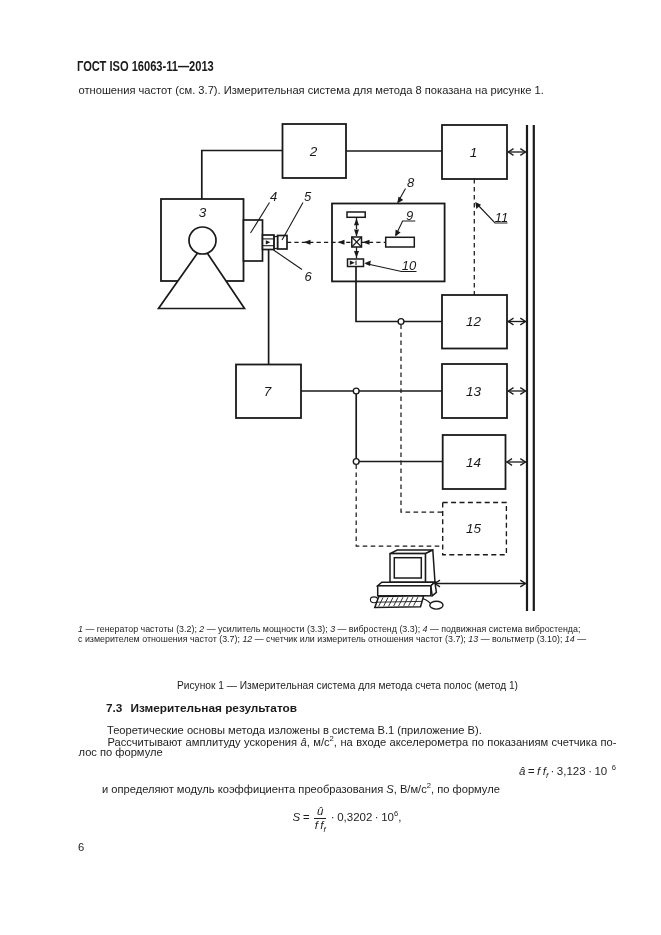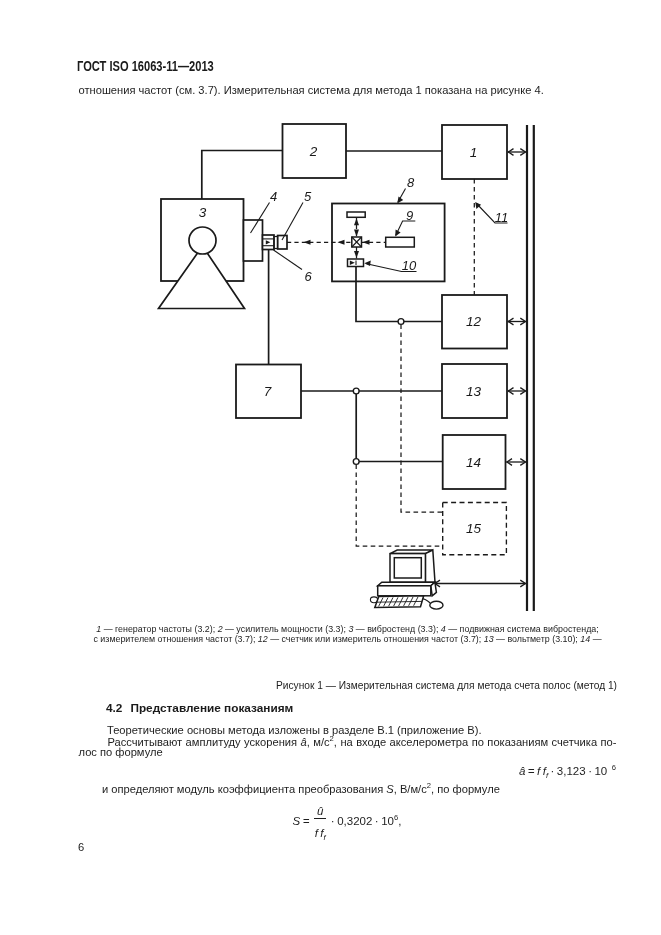--- a/index.html
+++ b/index.html
@@ -14,53 +14,53 @@
     transform-origin:0 0;line-height:14px;transform:scaleX(0.7935);
   }
   .body-text{
     font-size:11.15px;line-height:11.5px;color:#1e1e1e;
   }
   .intro{left:78.5px;top:85px;width:538px;}
   .jline{text-align:justify;text-align-last:justify;}
   .figure-svg{left:0;top:0;}
   .legend{
     left:78px;top:623.5px;width:539px;font-size:8.9px;line-height:10.2px;
-    text-align:center;color:#1e1e1e;
+    text-align:left;color:#1e1e1e;
   }
   .legend i{font-style:italic;}
   .fig-caption{
-    left:78px;top:680px;width:539px;text-align:right;font-size:10.2px;color:#1e1e1e;
+    left:78px;top:680px;width:539px;text-align:center;font-size:10.2px;color:#1e1e1e;
   }
   .sec-heading{
     left:106px;top:702px;font-size:11.8px;font-weight:bold;line-height:12px;
   }
   .sec-heading .htext{margin-left:8px;}
   .p1{left:107px;top:724.5px;width:510px;}
   .p2l1{left:78.5px;top:736.5px;width:538px;text-indent:29px;}
   .p2l2{left:78.5px;top:747.2px;width:538px;}
   .p3{left:73px;top:783.5px;width:538px;text-indent:29px;}
   .formula{font-size:11.5px;color:#1e1e1e;font-style:italic;word-spacing:-0.7px;}
   .f1{left:78px;top:764.5px;width:538px;text-align:right;}
   .f1 .exp{margin-left:4.5px;}
   .f2{left:78px;top:805px;width:538px;text-align:center;}
   sup,.exp{font-size:7.6px;vertical-align:super;line-height:0;}
   sub,.fsub{font-size:7.6px;vertical-align:sub;line-height:0;}
   .frac{display:inline-block;vertical-align:middle;text-align:center;margin:0 2px;}
   .frac .num{display:block;padding:0 3px 0px 3px;border-bottom:1.2px solid #1e1e1e;line-height:12.5px;}
-  .frac .den{display:block;line-height:12.5px;padding-top:8px;}
+  .frac .den{display:block;line-height:12.5px;padding-top:0px;}
   .page-number{left:78px;top:840.5px;font-size:11.2px;}
   .rm{font-style:normal;}
 </style>
 </head>
 <body>
 
 <div class="abs doc-header">ГОСТ ISO 16063-11—2013</div>
 
 <div class="abs intro body-text">
-  <div>отношения частот (см. 3.7). Измерительная система для метода 1 показана на рисунке 4.</div>
+  <div>отношения частот (см. 3.7). Измерительная система для метода 8 показана на рисунке 1.</div>
 </div>
 
 <svg class="abs figure-svg" width="661" height="935" viewBox="0 0 661 935" fill="none" stroke="#1a1a1a" stroke-width="1.8">
 
   <g stroke-width="1.7">
 
     <polyline points="282.5,150.5 201.8,150.5 201.8,199"></polyline>
 
     <line x1="346" y1="151" x2="442" y2="151"></line>
 
@@ -234,23 +234,23 @@
   </g>
 </svg>
 
 <div class="abs legend" id="legend-box">
     <div><i>1</i> — генератор частоты (3.2); <i>2</i> — усилитель мощности (3.3); <i>3</i> — вибростенд (3.3); <i>4</i> — подвижная система вибростенда;</div>
     <div>с измерителем отношения частот (3.7); <i>12</i> — счетчик или измеритель отношения частот (3.7); <i>13</i> — вольтметр (3.10); <i>14</i> —</div>
   </div>
 
 <div class="abs fig-caption">Рисунок 1 — Измерительная система для метода счета полос (метод 1)</div>
 
-<div class="abs sec-heading"><span>4.2</span><span class="htext">Представление показаниям</span></div>
-
-<div class="abs p1 body-text">Теоретические основы метода изложены в разделе B.1 (приложение B).</div>
+<div class="abs sec-heading"><span>7.3</span><span class="htext">Измерительная результатов</span></div>
+
+<div class="abs p1 body-text">Теоретические основы метода изложены в система B.1 (приложение B).</div>
 
 <div class="abs p2l1 body-text jline">Рассчитывают амплитуду ускорения <i>â</i>, м/с<sup>2</sup>, на входе акселерометра по показаниям счетчика по-</div>
 <div class="abs p2l2 body-text">лос по формуле</div>
 
 <div class="abs f1 formula">
   <span>â</span>
   <span>=</span>
   <span>f f</span><span class="fsub">f</span><span class="rm"> · 3,123 · 10</span><span class="exp rm">6</span>
 </div>
 

